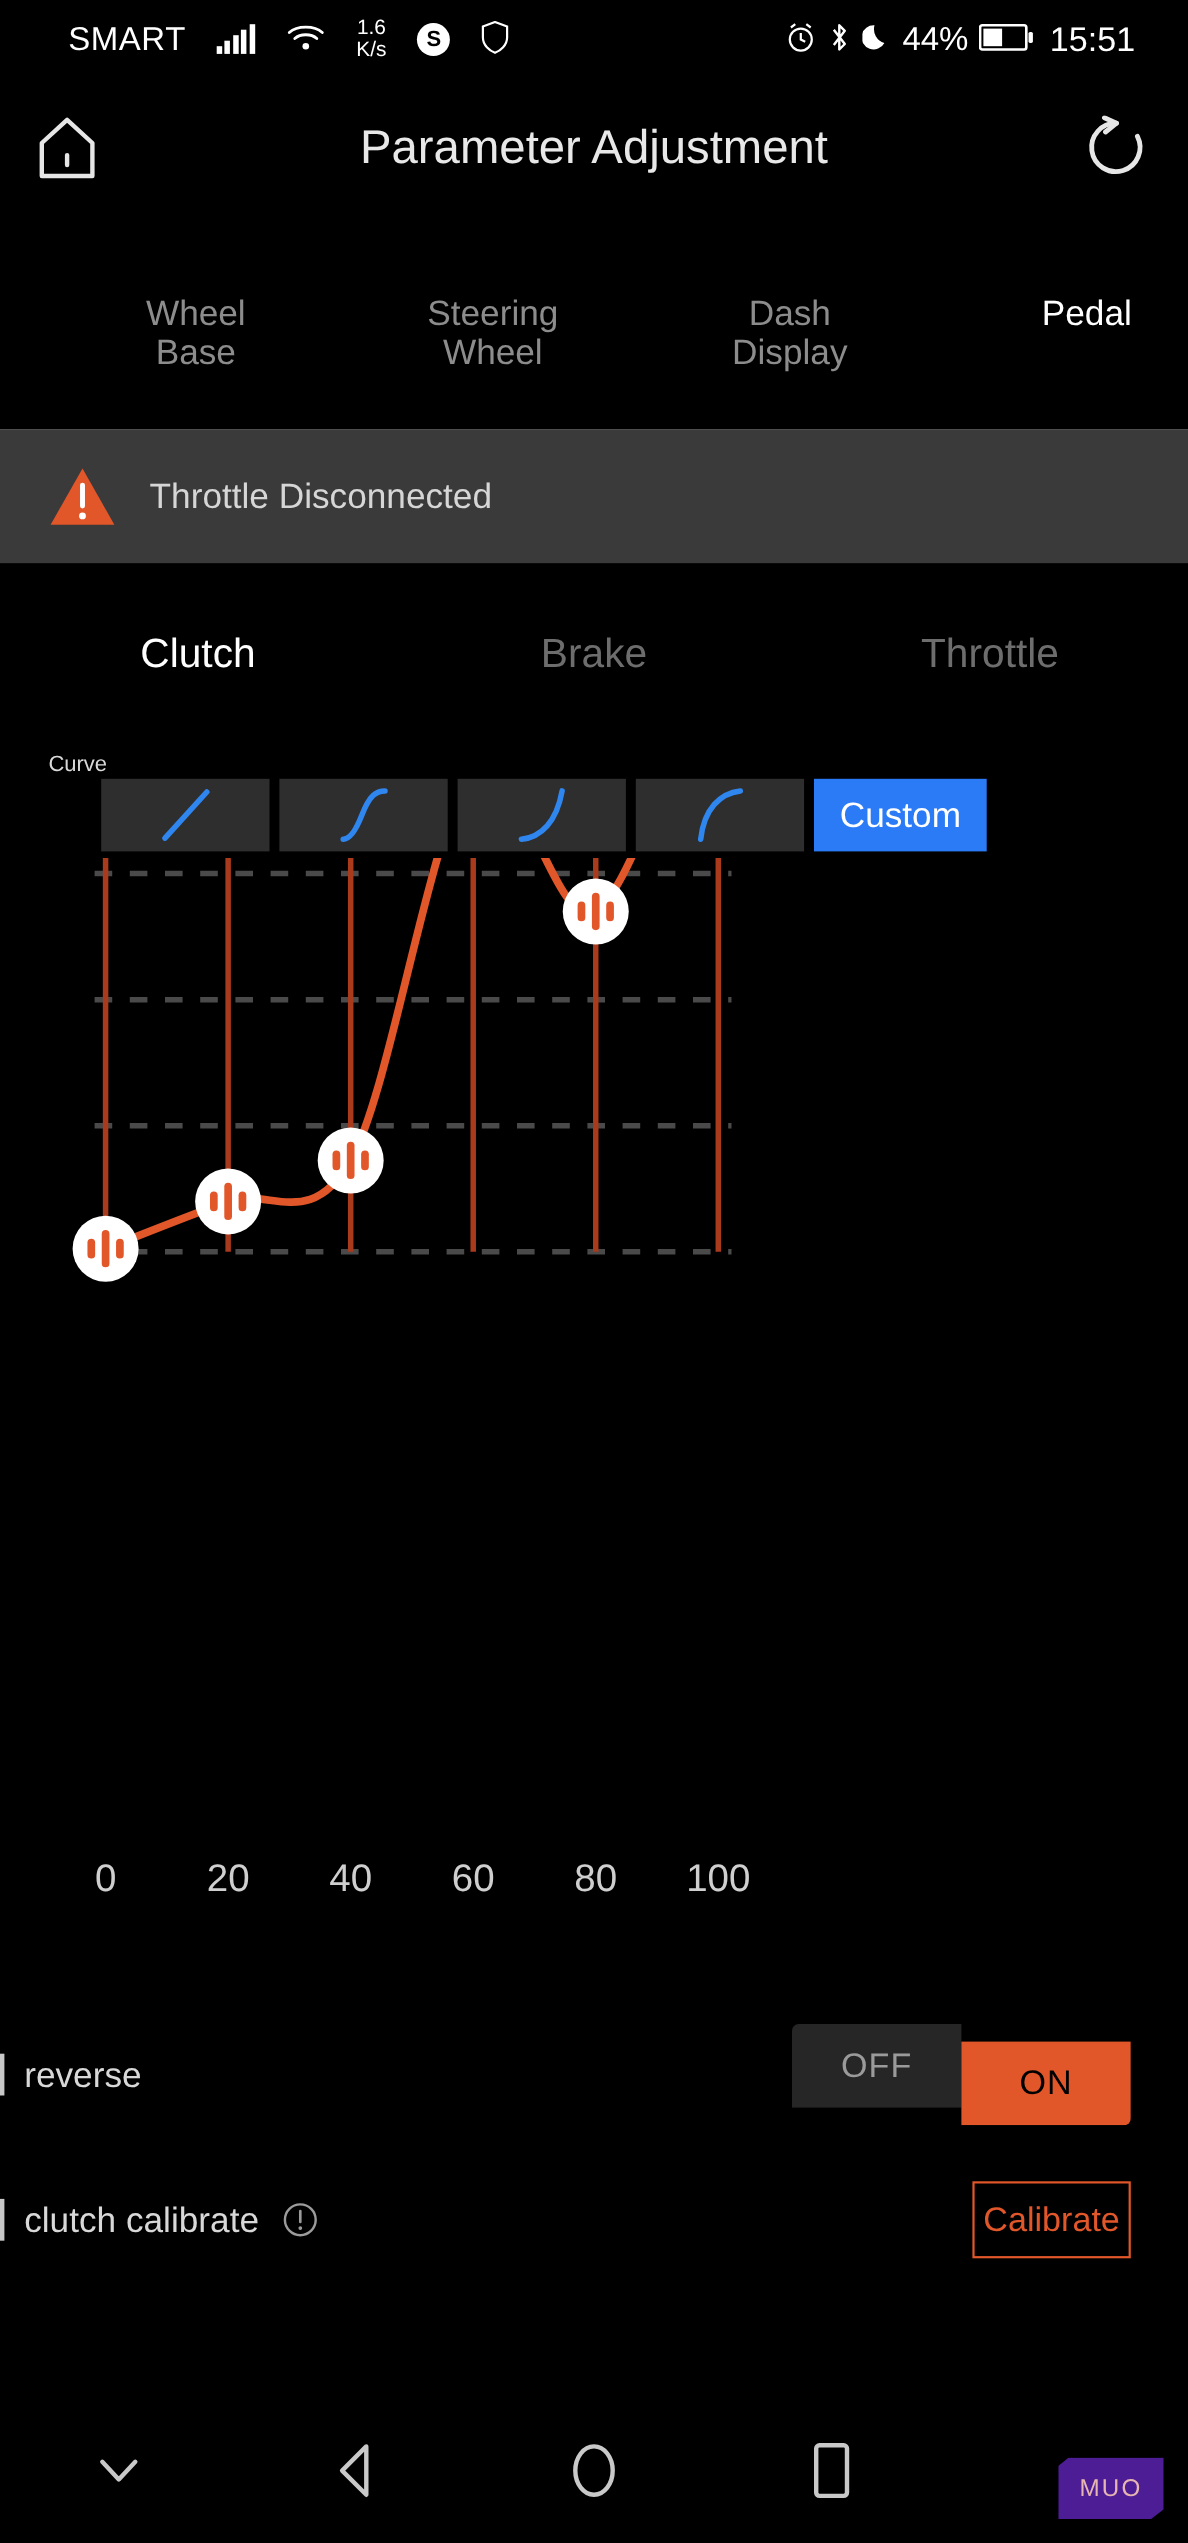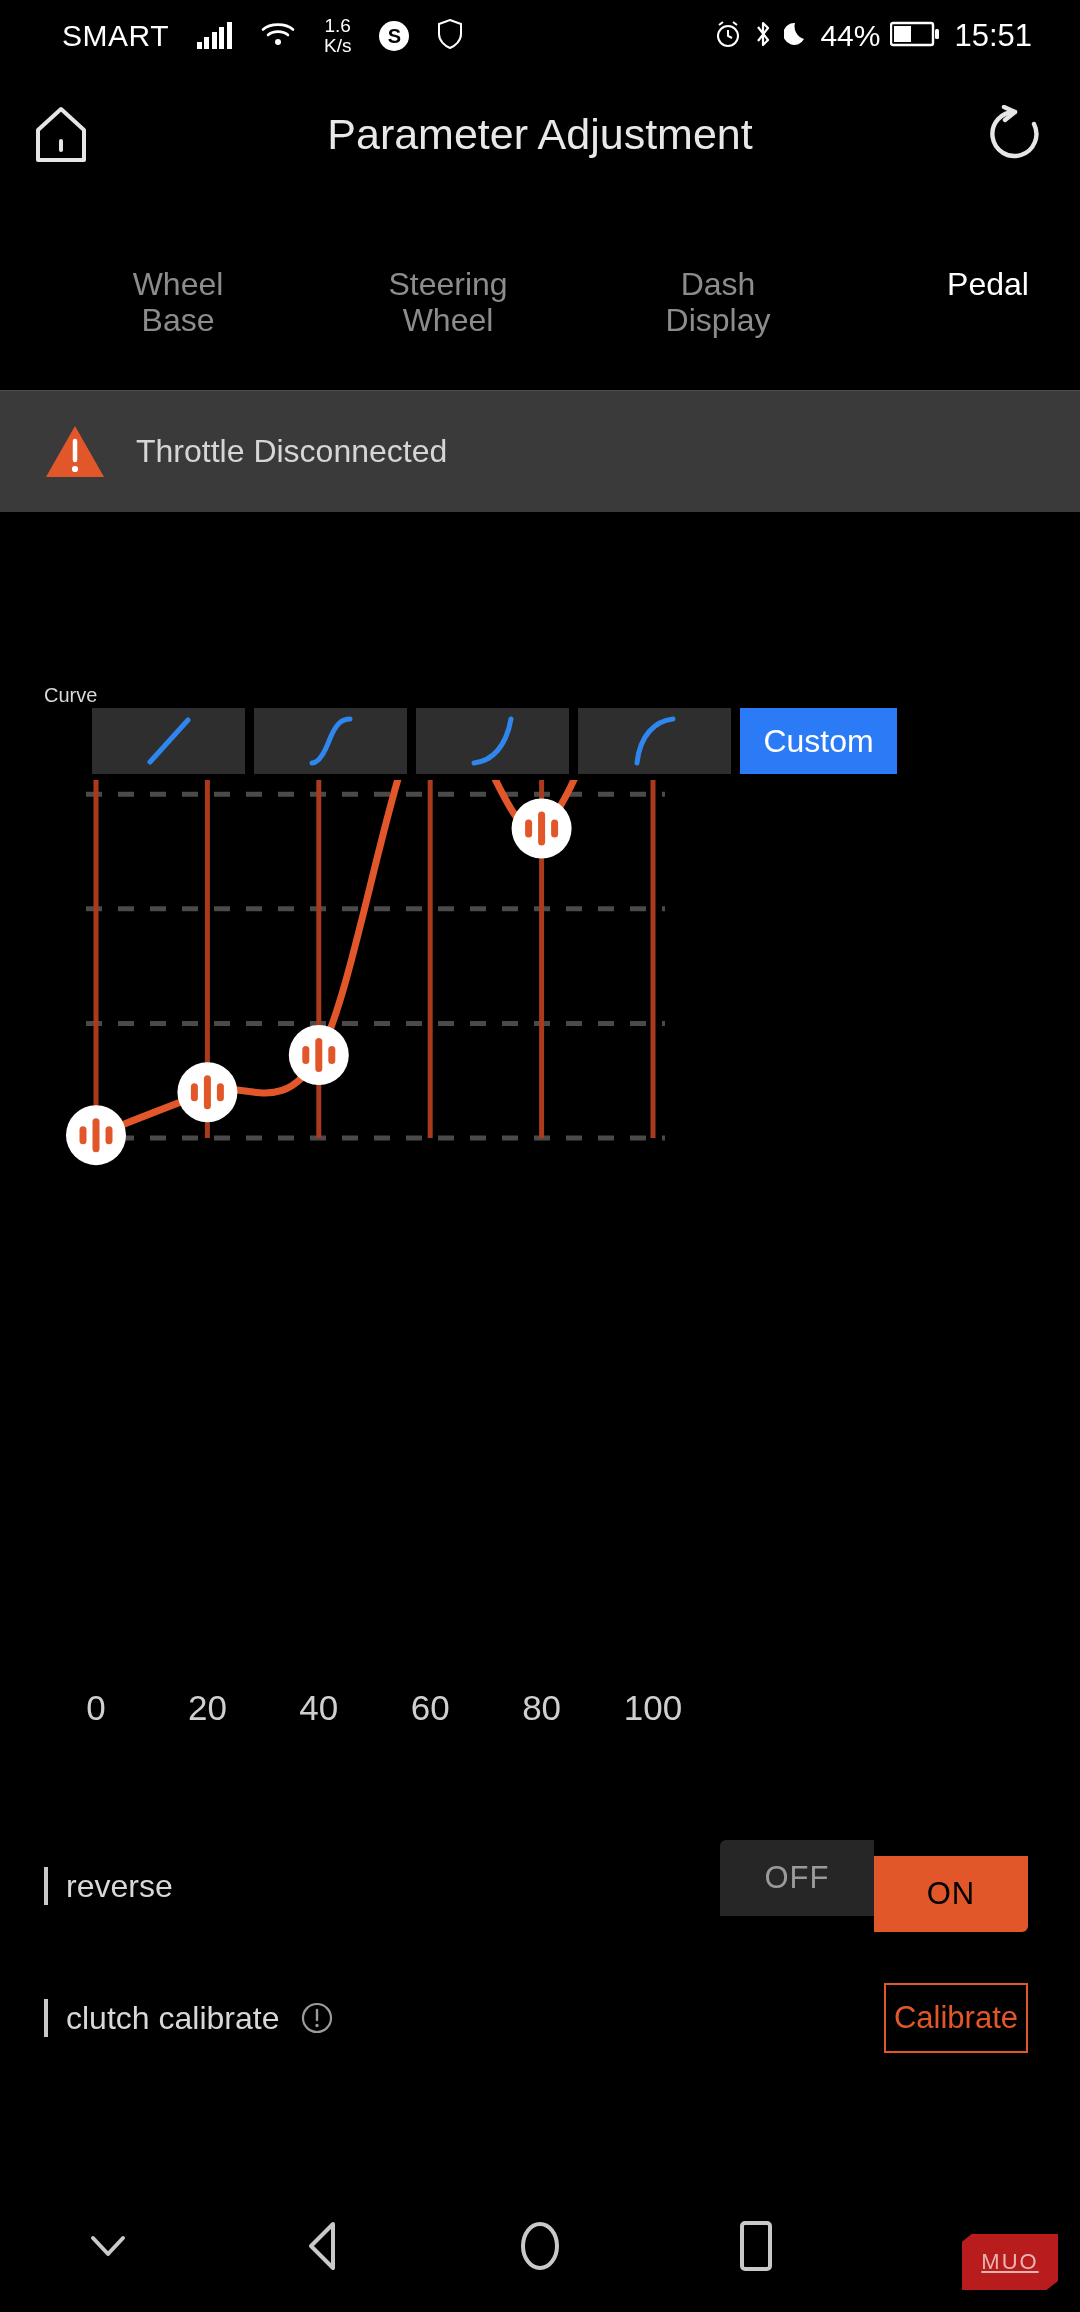--- a/index.html
+++ b/index.html
@@ -96,21 +96,21 @@
   .xlabel {
     position: absolute; transform: translateX(-50%);
     color: #cfcfcf; font-size: 35px;
   }
 
   
   .srow {
     position: absolute; left: 0; width: 1080px; height: 120px;
     display: flex; align-items: center;
   }
-  .srow-label { display: flex; align-items: center; margin-left: 44px; }
+  .srow-label { display: flex; align-items: center; }
   .tick { width: 4px; height: 38px; background: #c8c8c8; margin-right: 18px; }
   .srow-text { color: #d8d8d8; font-size: 32px; }
   .info-icon { margin-left: 22px; width: 32px; height: 32px; }
 
   .segmented {
     position: absolute; right: 52px; display: flex;
     border-radius: 6px; overflow: hidden;
   }
   .seg {
     width: 154px; height: 76px; display: flex; align-items: center; justify-content: center;
@@ -128,25 +128,24 @@
   }
 
   
   .navbar {
     position: absolute; bottom: 0; left: 0; width: 1080px; height: 132px;
     display: flex; align-items: center;
   }
   .navitem { flex: 1; display: flex; align-items: center; justify-content: center; }
   .muo {
     position: absolute; right: 22px; bottom: 22px;
-    width: 96px; height: 56px; background: #b91c1c;
+    width: 96px; height: 56px; background: #4c1d95;
     display: flex; align-items: center; justify-content: center;
     color: #e7b5b2; font-size: 22px; letter-spacing: 2px;
     clip-path: polygon(10% 0, 100% 0, 100% 84%, 88% 100%, 0 100%, 0 14%);
-    text-decoration: underline;
   }
 </style>
 </head>
 <body>
 
 <div id="root">
 
   <div class="statusbar">
     <div class="sb-left">
       <span class="sb-carrier">SMART</span>
@@ -245,20 +244,25 @@
     <div class="warn-icon">
       <svg width="62" height="56" viewBox="0 0 62 56">
         <path d="M31 2 L60 53 H2 Z" fill="#e2572a"></path>
         <path d="M31 17 V36" stroke="#fff" stroke-width="4.5" stroke-linecap="round"></path>
         <circle cx="31" cy="45" r="3.1" fill="#fff"></circle>
       </svg>
     </div>
     <div class="warn-text">Throttle Disconnected</div>
   </div>
 
+  <div class="pedaltabs">
+    <div class="pedaltab active">Clutch</div>
+    <div class="pedaltab">Brake</div>
+    <div class="pedaltab">Throttle</div>
+  </div>
 
   <div class="curve-label">Curve</div>
   <div class="curve-row">
     <div class="curve-btn">
       <svg width="90" height="52" viewBox="0 0 90 52">
           <path d="M26 47 L64 5" fill="none" stroke="#2f86ef" stroke-width="5" stroke-linecap="round"></path>
         </svg>
     </div>
     <div class="curve-btn">
       <svg width="90" height="52" viewBox="0 0 90 52">

